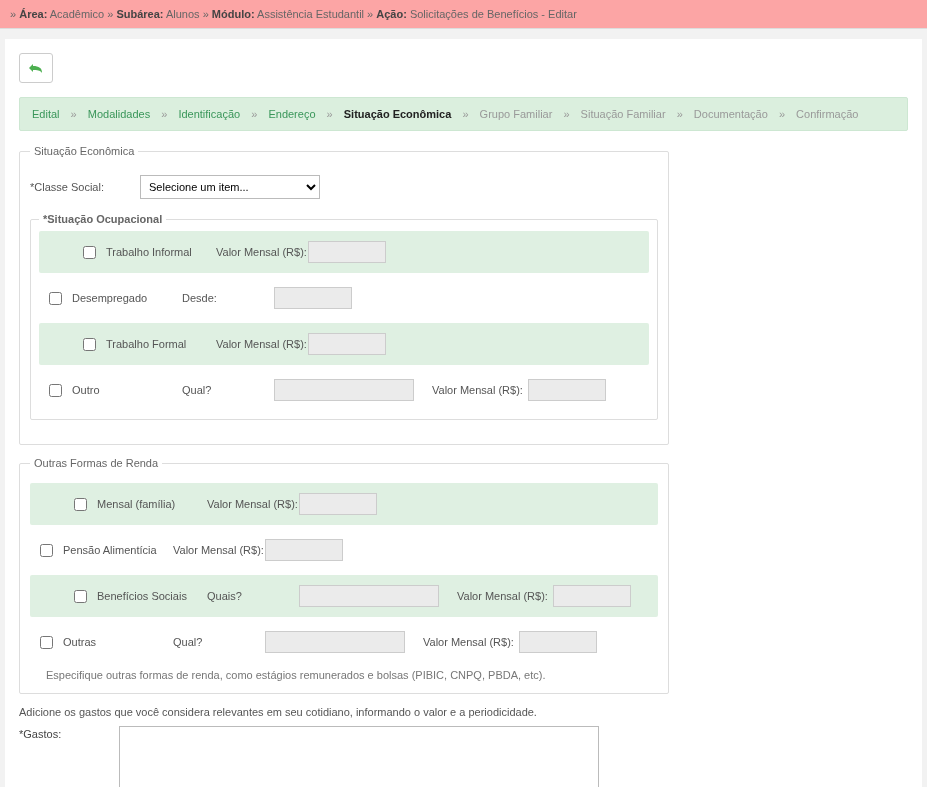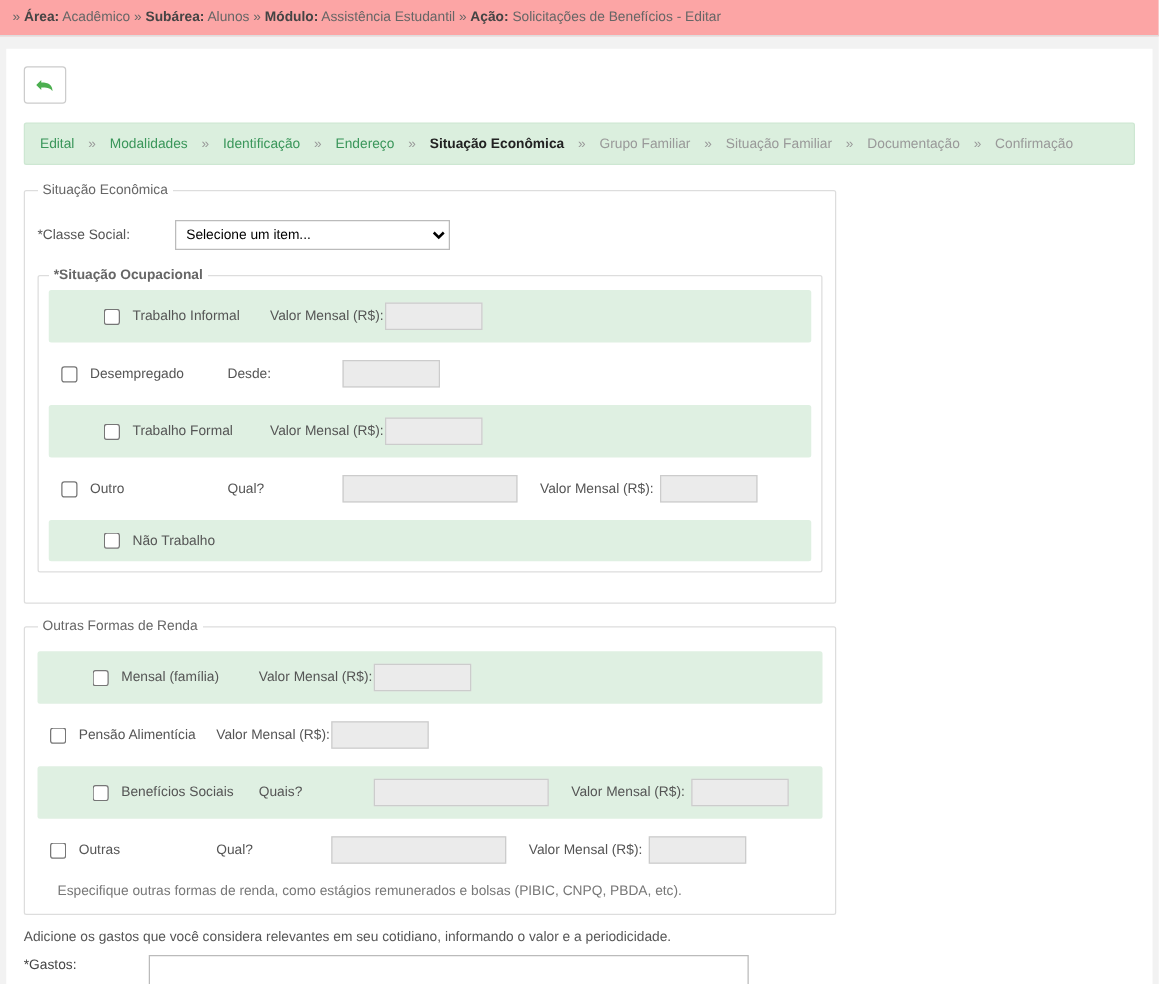--- a/index.html
+++ b/index.html
@@ -60,21 +60,21 @@
     }
     .field-row {
       display: flex;
       align-items: center;
       padding: 8px 0;
       font-size: 11px;
       color: #555;
     }
     .field-row .label { width: 110px; }
     .field-row select {
-      width: 220px;
+      width: 180px;
       height: 24px;
       border: 1px solid #bbb;
       font-size: 11px;
       padding: 2px 4px;
       background: #fff;
     }
     .sub-fieldset {
       border: 1px solid #ddd;
       border-radius: 2px;
       padding: 2px 8px 8px 8px;
@@ -197,24 +197,20 @@
 
         <div class="opt-row">
           <input type="checkbox" style="">
           <span class="opt-label">Outro</span>
           <span class="mid-label">Qual?</span>
           <input type="text" class="wide" style="">
           <span class="right-label">Valor Mensal (R$):</span>
           <input type="text" style="">
         </div>
 
-        <div class="opt-row shaded">
-          <input type="checkbox" style="">
-          <span class="opt-label">Não Trabalho</span>
-        </div>
       </fieldset>
     </fieldset>
 
     <fieldset>
       <legend>Outras Formas de Renda</legend>
 
       <div class="opt-row shaded">
         <input type="checkbox" style="">
         <span class="opt-label">Mensal (família)</span>
         <span class="mid-label">Valor Mensal (R$):</span>

